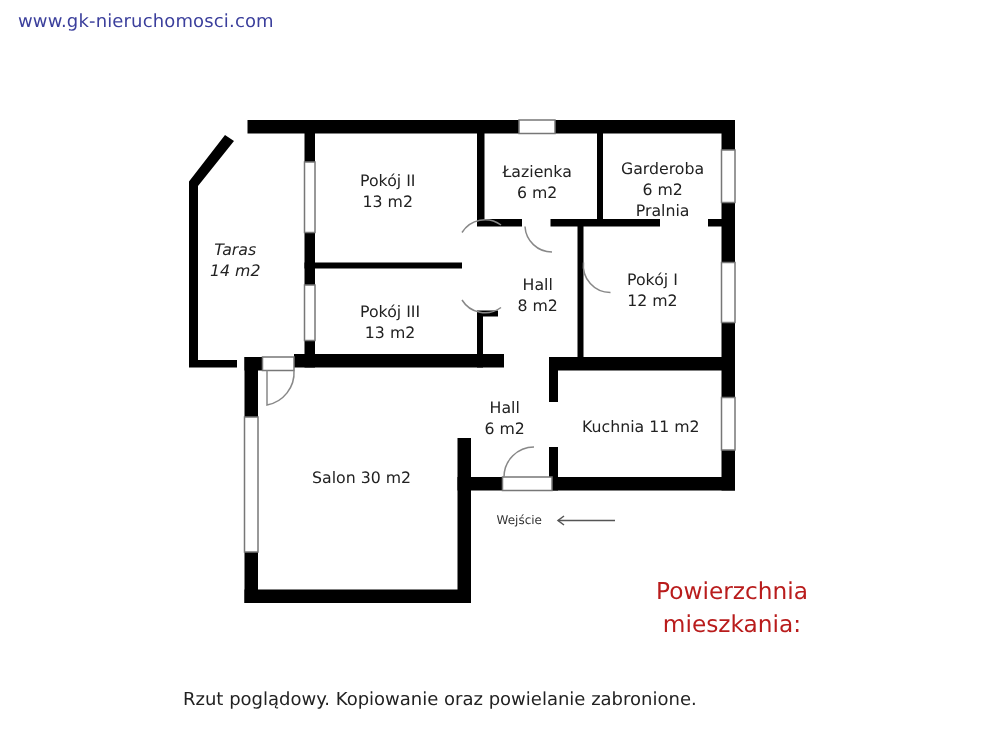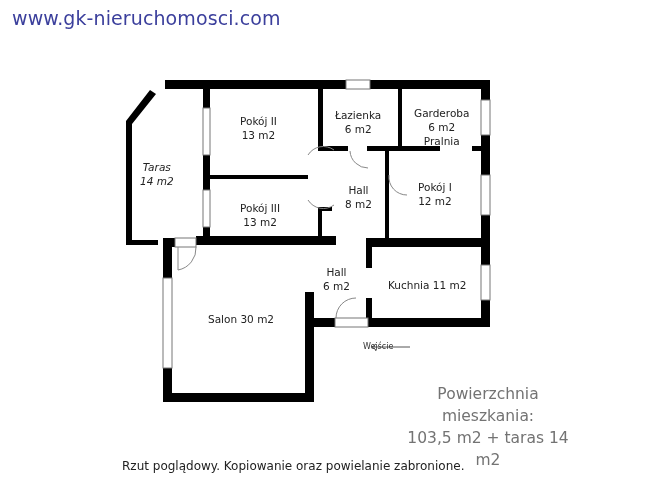--- a/index.html
+++ b/index.html
@@ -1,22 +1,22 @@
 <!DOCTYPE html>
 <html><head>
 <meta charset="utf-8">
 <style>
   html,body{margin:0;padding:0;background:#fff;}
   body{width:654px;height:490px;position:relative;overflow:hidden;font-family:"DejaVu Sans",sans-serif;}
-  .url{position:absolute;left:12px;top:7px;font-size:19px;color:#3b3f9c;letter-spacing:0.1px;}
+  .url{position:absolute;left:12px;top:7px;font-size:12px;color:#3b3f9c;letter-spacing:0.1px;}
   svg{position:absolute;left:0;top:0;}
   .lbl{position:absolute;font-size:10.5px;color:#222;text-align:center;line-height:14px;white-space:nowrap;}
-  .area{position:absolute;left:398px;top:383px;font-size:15.5px;color:#737373;text-align:center;line-height:22px;width:180px;}
+  .area{position:absolute;left:398px;top:383px;font-size:15.5px;color:#b91c1c;text-align:center;line-height:22px;width:180px;}
   .note{position:absolute;left:122px;top:459px;font-size:12px;color:#222;}
-  .ent{position:absolute;left:331px;top:342px;font-size:8px;color:#333;margin-left:32px;}
+  .ent{position:absolute;left:331px;top:342px;font-size:8px;color:#333;}
 </style>
 </head>
 <body>
 
 <div class="url">www.gk-nieruchomosci.com</div>
 
 <svg width="654" height="490">
   <g fill="#000">
 
     <rect x="165" y="80" width="325" height="9"></rect>
@@ -118,15 +118,14 @@
 <div class="lbl" style="left:323px;top:265px;">
     <div>Hall</div>
     <div>6 m2</div>
   </div>
 <div class="lbl" style="left:388px;top:278px;">Kuchnia 11 m2</div>
 <div class="lbl" style="left:208px;top:312px;">Salon 30 m2</div>
 <div class="ent">Wejście</div>
 
 <div class="area">
   <div>Powierzchnia mieszkania:</div>
-  <div>103,5 m2 + taras 14 m2</div>
 </div>
 <div class="note">Rzut poglądowy. Kopiowanie oraz powielanie zabronione.</div>
 
 </body></html>

